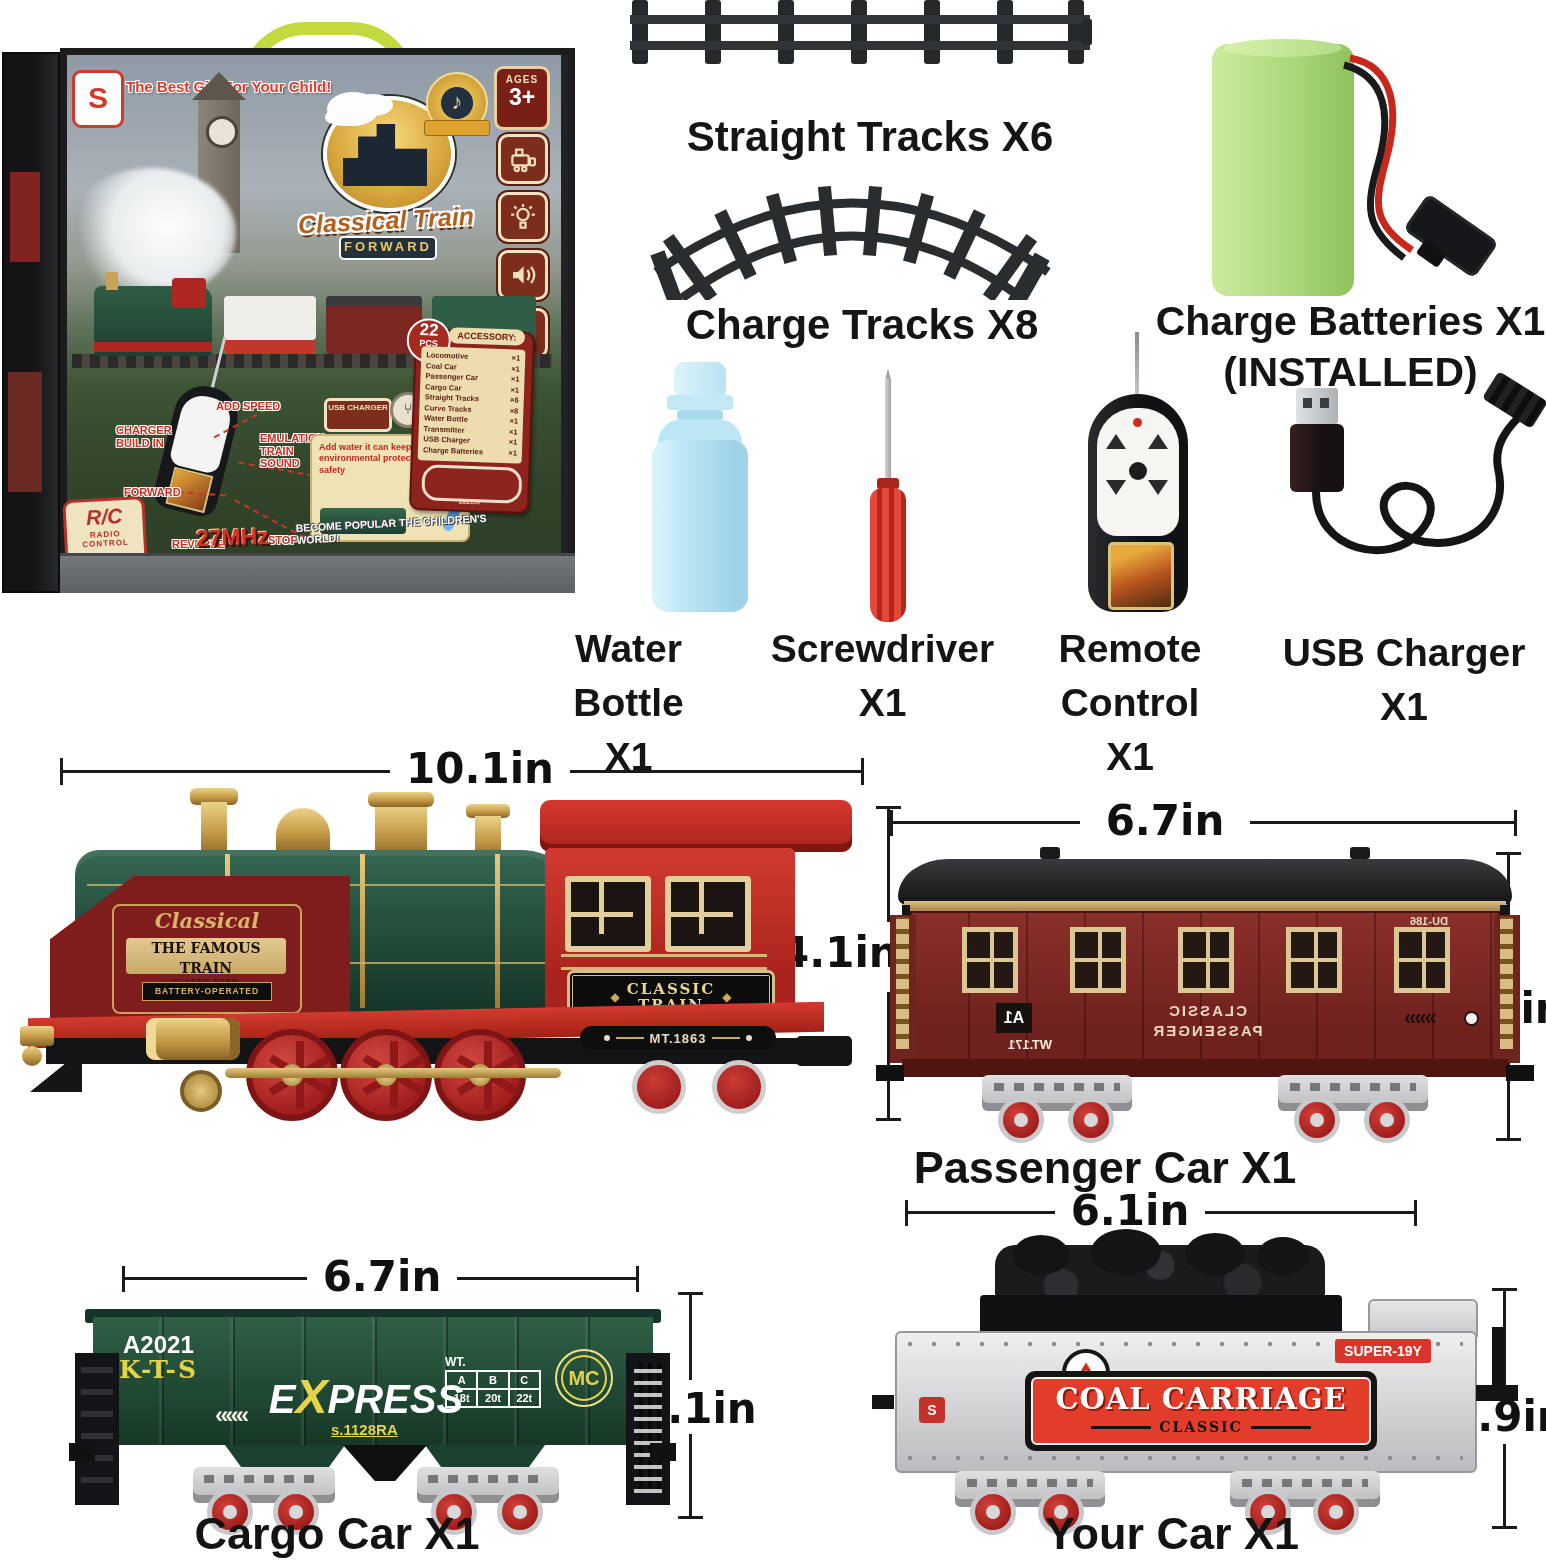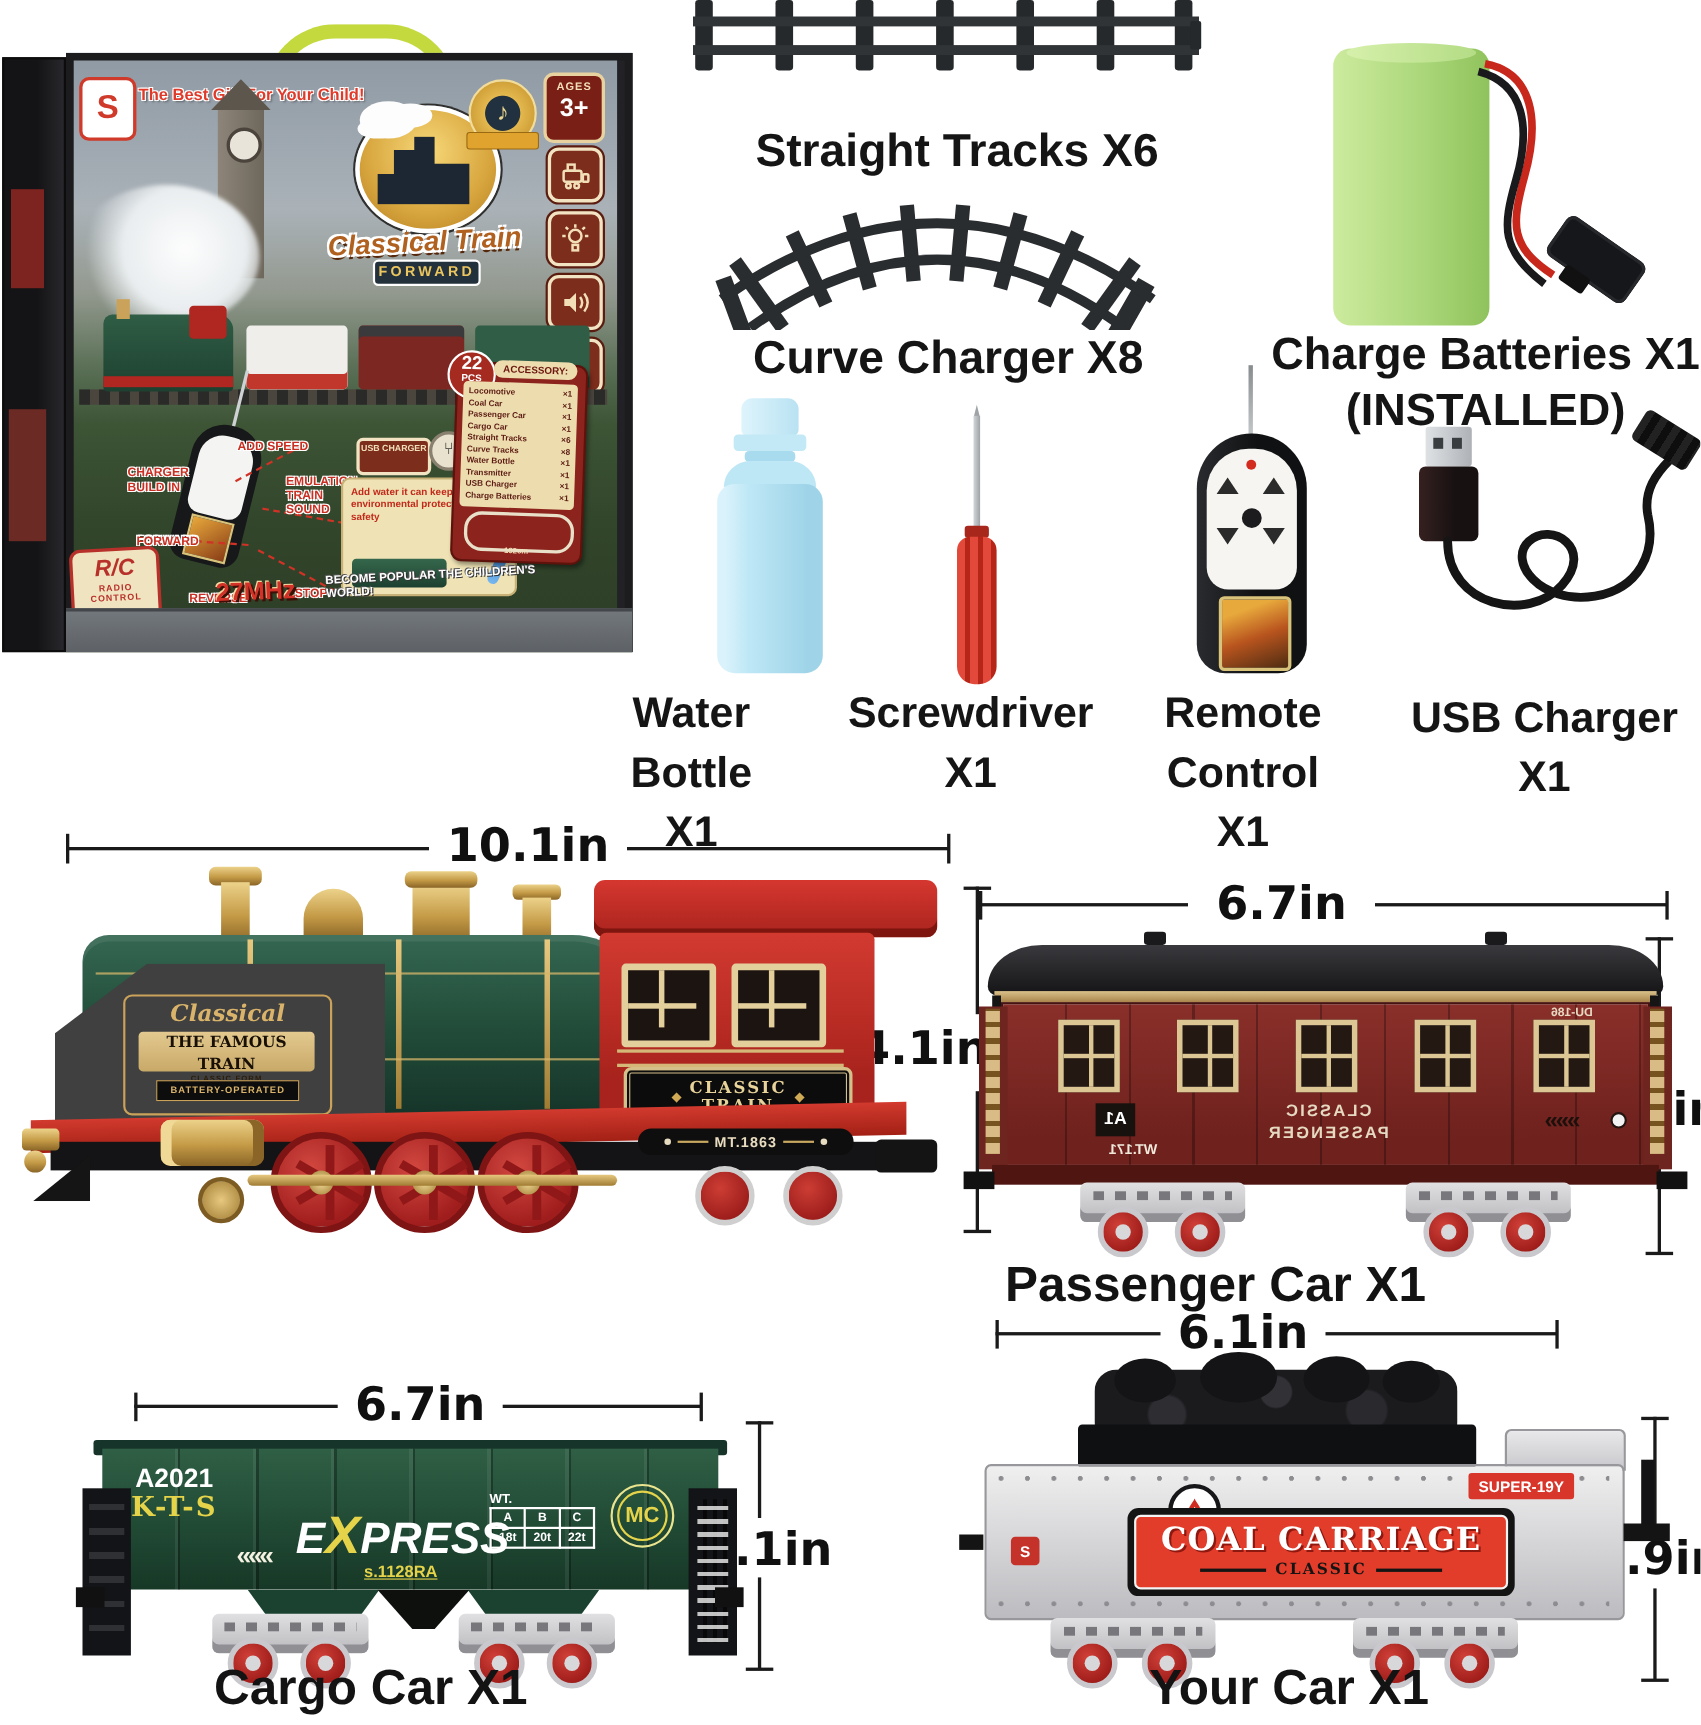--- a/index.html
+++ b/index.html
@@ -117,21 +117,21 @@
   .loco .dmB{position:absolute;left:256px;top:20px;width:54px;height:46px;border-radius:28px 28px 0 0;}
   .loco .dmC{position:absolute;left:348px;top:4px;width:66px;height:64px;}
   .loco .dmC .c{position:absolute;left:0;top:0;width:66px;height:15px;border-radius:6px;}
   .loco .dmC .b{position:absolute;left:7px;top:12px;width:52px;height:54px;}
   .loco .chD{position:absolute;left:446px;top:16px;width:44px;height:54px;}
   .loco .chD .f{position:absolute;left:0;top:0;width:44px;height:14px;border-radius:5px;}
   .loco .chD .s{position:absolute;left:9px;top:12px;width:26px;height:44px;}
   .loco .boiler{position:absolute;left:55px;top:62px;width:515px;height:162px;background:linear-gradient(180deg,#346752 0%,#24503c 45%,#16352a 100%);border-radius:24px 70px 18px 18px;box-shadow:inset 0 6px 0 rgba(255,255,255,.08);}
   .loco .band{position:absolute;top:4px;width:5px;height:154px;background:linear-gradient(180deg,#e6c87e,#a07c33);}
   .loco .pin{position:absolute;left:12px;width:490px;height:2px;background:rgba(214,181,106,.75);}
-  .loco .panel{position:absolute;left:30px;top:88px;width:300px;height:186px;background:#404040;clip-path:polygon(0 34%,28% 0,100% 0,100% 100%,0 100%);}
+  .loco .panel{position:absolute;left:30px;top:88px;width:300px;height:186px;background:#7f1d1d;clip-path:polygon(0 34%,28% 0,100% 0,100% 100%,0 100%);}
   .loco .plaque{position:absolute;left:62px;top:28px;width:186px;height:106px;border:2px solid #caa25a;border-radius:8px;}
   .loco .plaque .scr{text-align:center;font-family:"DejaVu Serif",serif;font-style:italic;font-weight:700;font-size:21px;color:#d9b36a;line-height:30px;}
   .loco .plaque .tan{position:absolute;left:12px;top:32px;width:160px;height:36px;background:linear-gradient(180deg,#e3c98f,#c8a968);border-radius:4px;text-align:center;}
   .loco .plaque .t1{font-family:"DejaVu Serif",serif;font-weight:700;font-size:14px;color:#180f06;line-height:20px;}
   .loco .plaque .t2{font-size:7px;font-weight:700;color:#2c1c08;letter-spacing:1px;}
   .loco .plaque .bnd{position:absolute;left:28px;top:76px;width:128px;height:17px;background:#0d0d0d;border:1px solid #caa25a;color:#d9b36a;font-size:8.5px;font-weight:700;text-align:center;line-height:16px;letter-spacing:1px;}
   .loco .gcircle{position:absolute;left:66px;top:148px;width:40px;height:40px;border:4px double #caa25a;border-radius:50%;background:#15130e;}
   .loco .cab{position:absolute;left:525px;top:60px;width:250px;height:165px;background:linear-gradient(180deg,#d23a30,#a8231d 80%);border-radius:6px;}
   .cabwin{position:absolute;top:28px;width:74px;height:64px;background:#1c1410;border:6px solid #e3cf9b;border-radius:4px;}
   .cabwin i{position:absolute;background:#e3cf9b;}
@@ -411,21 +411,21 @@
         <line x1="235" y1="25" x2="230" y2="81"></line>
         <line x1="286" y1="33" x2="271" y2="88"></line>
         <line x1="337" y1="50" x2="312" y2="103"></line>
         <line x1="388" y1="75" x2="352" y2="125"></line>
       <line x1="20" y1="92" x2="34" y2="130" stroke-width="15"></line>
         <line x1="398" y1="96" x2="378" y2="131" stroke-width="17"></line>
     </g>
     <path d="M16,104 Q212,-34 408,104" stroke="#2a2d2f" stroke-width="9" fill="none"></path>
     <path d="M42,130 Q212,6 382,130" stroke="#2a2d2f" stroke-width="9" fill="none"></path>
   </svg>
-  <div class="il" style="left:612px;top:296px;width:500px;font-size:42px;">Curve Charger X8</div>
+  <div class="il" style="left:612px;top:296px;width:500px;font-size:42px;">Charge Tracks X8</div>
 
   <div class="batt">
     <div class="cells"></div>
     <svg class="abs" style="left:0;top:0;" width="334" height="266" viewBox="0 0 334 266">
       <path d="M138,20 C182,28 188,72 174,122 C162,166 160,186 200,212" stroke="#c8281c" stroke-width="7" fill="none"></path>
       <path d="M132,27 C174,38 180,78 166,126 C154,168 152,190 192,220" stroke="#1a1a1c" stroke-width="7" fill="none"></path>
     </svg>
   </div>
   <div class="conn"></div>
   <div class="il" style="left:1155px;top:296px;width:391px;font-size:41px;line-height:1.25;">

